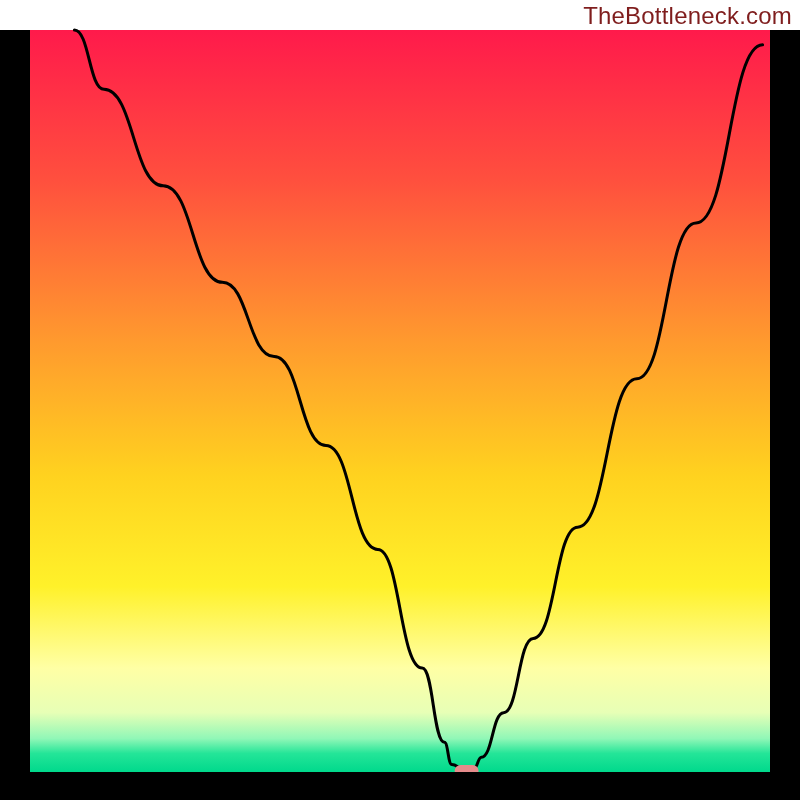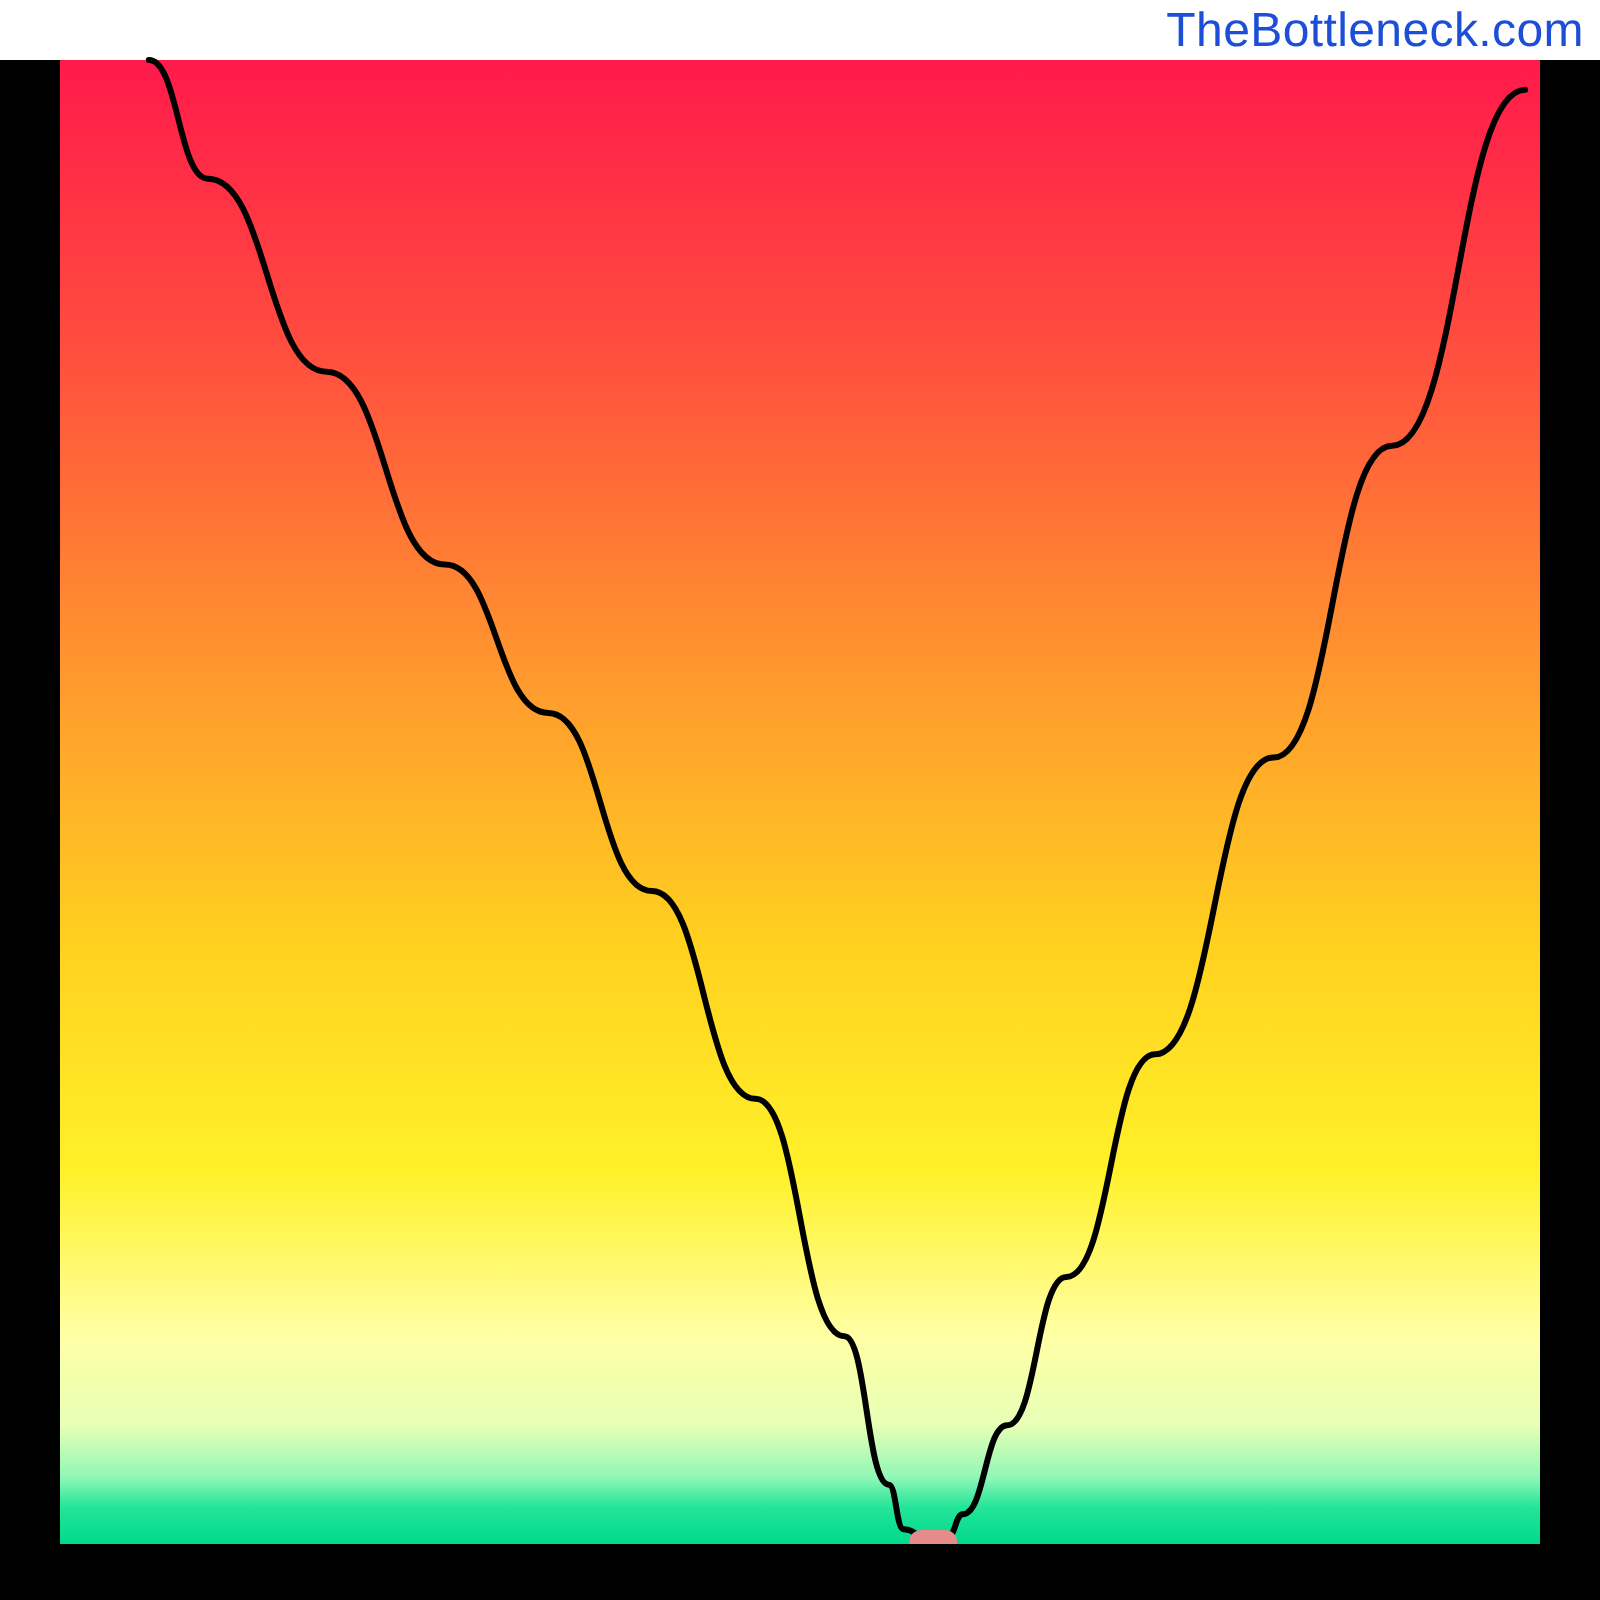--- a/index.html
+++ b/index.html
@@ -12,21 +12,21 @@
   }
   .wrap {
     position: relative;
     width: 800px;
     height: 800px;
   }
   .watermark {
     position: absolute;
     top: 2px;
     right: 8px;
-    color: #1d4ed8;
+    color: #7f1d1d;
     font-size: 24px;
     font-weight: 400;
     letter-spacing: 0.2px;
     user-select: none;
   }
   svg {
     display: block;
   }
 </style>
 </head>

